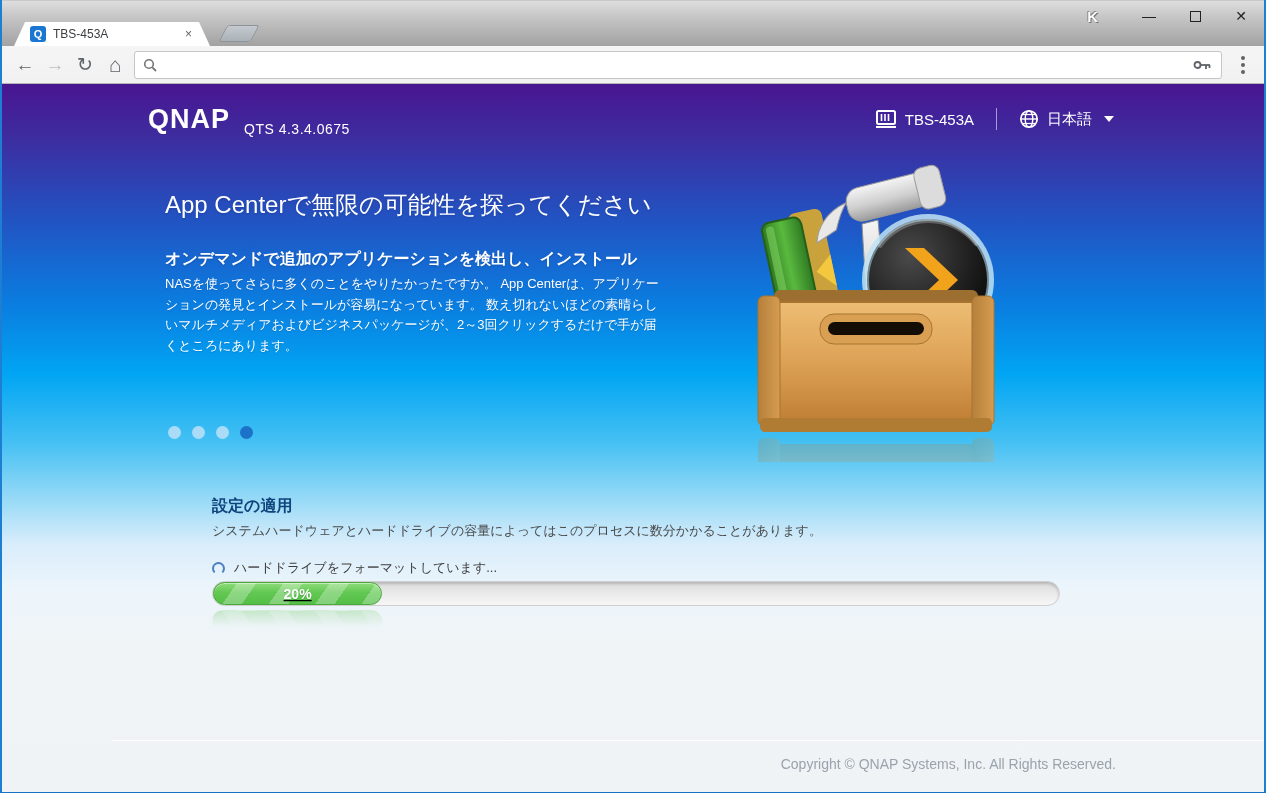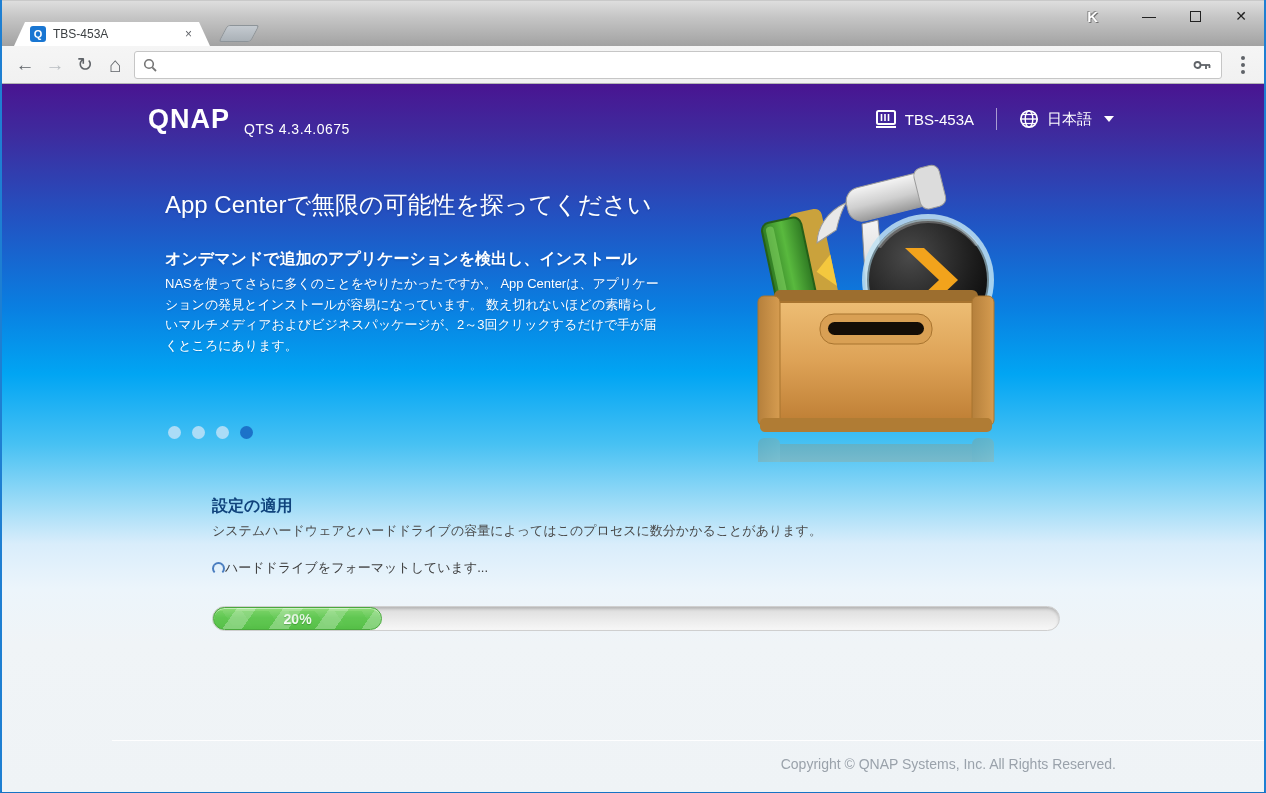--- a/index.html
+++ b/index.html
@@ -70,29 +70,29 @@
 
   .dots { position:absolute; left:166px; top:342px; display:flex; gap:11px; }
   .dot { width:13px; height:13px; border-radius:50%; background:#abdcf7; cursor:pointer; }
   .dot.active { background:#1c72c9; }
 
   .illustration { position:absolute; left:748px; top:78px; width:256px; height:300px; }
 
   
   .apply-title { position:absolute; left:210px; top:412px; font-size:16px; font-weight:bold; color:#10437c; }
   .apply-desc  { position:absolute; left:210px; top:438px; font-size:13px; color:#4a4a4a;font-family:Liberation Mono, monospace; }
-  .status-row  { position:absolute; left:210px; top:475px; display:flex; align-items:center; }
+  .status-row  { position:absolute; left:210px; top:475px; display:flex; align-items:center; gap:9px; }
   .spinner { width:13px; height:13px; border-radius:50%; border:2.5px solid #4a7dbf;
     border-bottom-color:transparent; animation:spin 1s linear infinite; }
   @keyframes spin { to { transform:rotate(360deg); } }
   .status-text { font-size:13px; color:#3c3c3c; }
 
-  .progress-track { position:absolute; left:210px; top:522px; width:848px; height:25px;
+  .progress-track { position:absolute; left:210px; top:497px; width:848px; height:25px;
     border-radius:13px; background:linear-gradient(180deg,#dcdcdc,#f7f7f7);
-    border:1px solid #cfcfcf; box-shadow:inset 0 2px 3px rgba(0,0,0,.18); }
+    border:1px solid #cfcfcf; box-shadow:inset 0 2px 3px rgba(0,0,0,.18);text-decoration:underline; }
   .progress-fill { height:100%; border-radius:13px; position:relative; overflow:hidden;
     background:repeating-linear-gradient(-55deg, rgba(255,255,255,.28) 0 16px, rgba(255,255,255,0) 16px 38px),
       linear-gradient(180deg,#8edc79 0%,#62c853 45%,#55bf47 100%);
     border:1px solid #4aa93d; box-shadow:inset 0 1px 0 rgba(255,255,255,.45);
     display:flex; align-items:center; justify-content:center; }
   .progress-label { color:#fff; font-weight:bold; font-size:14px; text-shadow:0 1px 1px rgba(0,80,0,.35); }
   .progress-reflection { position:absolute; left:210px; top:526px; width:848px; height:22px;
     transform:scaleY(-1); opacity:.28; pointer-events:none;
     -webkit-mask-image:linear-gradient(180deg,transparent 20%,#000 100%);
     mask-image:linear-gradient(180deg,transparent 20%,#000 100%); }

